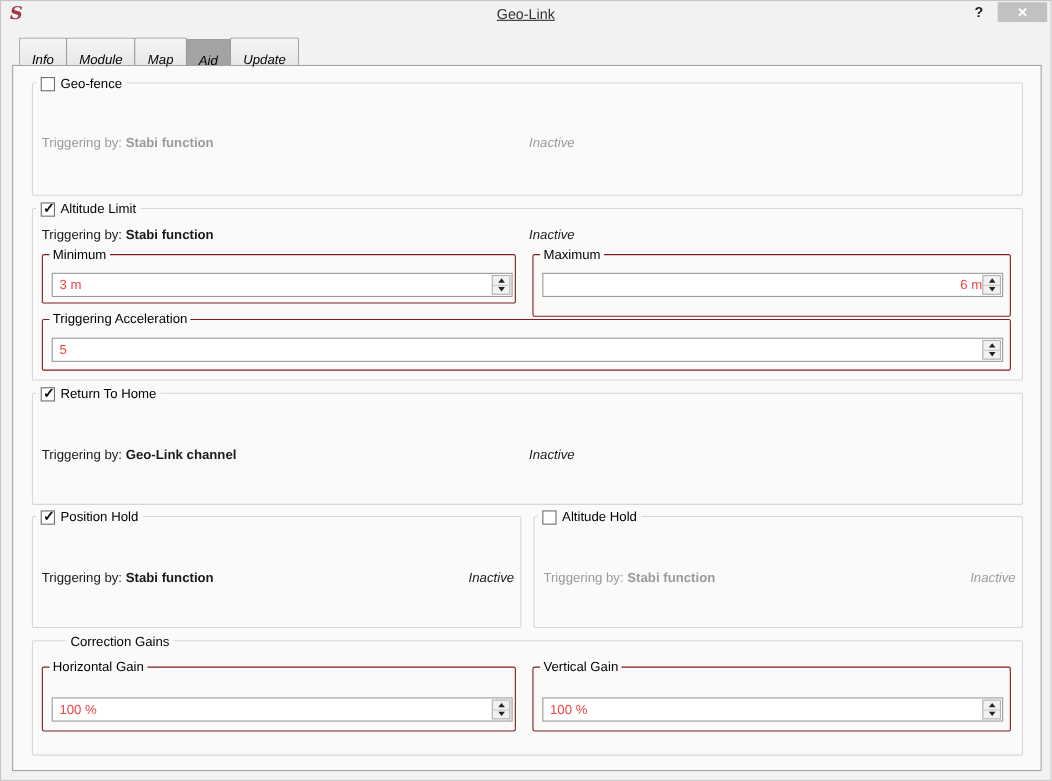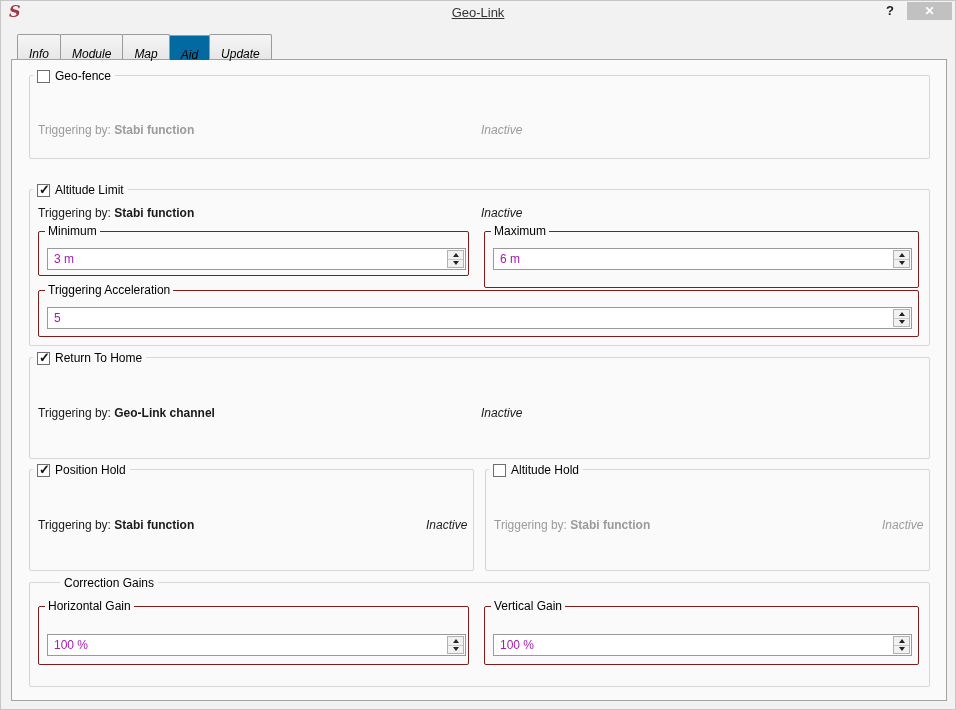--- a/index.html
+++ b/index.html
@@ -10,21 +10,21 @@
   .titlebar{position:absolute;left:0;top:0;width:100%;height:26px;}
   .logo{position:absolute;left:8px;top:1px;font-family:"DejaVu Serif",serif;font-style:italic;font-weight:bold;font-size:16px;color:#a03746;}
   .win-title{position:absolute;left:0;top:4px;width:100%;text-align:center;font-size:13px;color:#333;text-decoration:underline;}
   .help-btn{position:absolute;left:880px;top:2px;width:18px;height:18px;text-align:center;font-weight:bold;font-size:13px;color:#1a1a1a;cursor:default;}
   .close-btn{position:absolute;left:906px;top:1px;width:45px;height:18px;background:#c1c1c1;display:flex;align-items:center;justify-content:center;}
   .close-btn .x{color:#fff;font-size:12px;font-weight:bold;line-height:1;}
 
   
   .tabbar{position:absolute;left:16px;top:35px;height:23px;display:flex;align-items:flex-end;z-index:3;}
   .tab{height:20px;box-sizing:border-box;padding:12px 11px;display:flex;align-items:flex-start;background:linear-gradient(#f5f5f5,#e7e7e7);border:1px solid #9b9b9b;border-bottom:none;border-top-left-radius:2px;border-top-right-radius:2px;margin-right:-1px;color:#000;cursor:default;font-style:italic;}
-  .tab.selected{height:24px;margin-bottom:-1px;background:#0369a1;position:relative;z-index:4;border-top-left-radius:2px;border-top-right-radius:2px;}
+  .tab.selected{height:24px;margin-bottom:-1px;background:#a3a3a3;position:relative;z-index:4;border-top-left-radius:2px;border-top-right-radius:2px;}
 
   
   .pane{position:absolute;left:10px;top:58px;width:936px;height:642px;box-sizing:border-box;background:#fafafa;border:1px solid #a3a3a3;z-index:1;}
 
   
   .group{position:absolute;box-sizing:border-box;border:1px solid #d7d7d7;border-radius:2px;z-index:2;}
   .group-title{position:absolute;top:-8px;left:3px;display:flex;align-items:center;gap:5px;background:#fafafa;padding:0 4px;height:16px;white-space:nowrap;}
   .group-label{color:#000;}
   .subgroup{position:absolute;box-sizing:border-box;border:1px solid #7f1d1d;border-radius:2px;}
   .subgroup-title{position:absolute;top:-8px;left:6px;background:#fafafa;padding:0 3px;height:15px;white-space:nowrap;color:#000;}
@@ -37,21 +37,21 @@
   .trigger-row{position:absolute;left:8px;right:8px;height:14px;}
   .trigger-text{white-space:nowrap;}
   .trigger-text b{font-weight:bold;}
   .status{position:absolute;top:0;font-style:italic;white-space:nowrap;}
   .g-full .status{left:443px;}
   .g-half .status{left:388px;}
   .disabled-text{color:#9b9b9b;}
 
   
   .spinbox{position:absolute;box-sizing:border-box;height:22px;background:#fff;border:1px solid #9a9a9a;display:flex;align-items:center;}
-  .spin-value{flex:1;padding-left:6px;color:#a21caf;}
+  .spin-value{flex:1;padding-left:6px;color:#ef4444;}
   .spin-buttons{width:17px;height:18px;margin-right:1px;box-sizing:border-box;border:1px solid #b2b2b2;background:#f1f1f1;display:flex;flex-direction:column;}
   .spin-btn{flex:1;display:flex;align-items:center;justify-content:center;}
   .spin-btn.up{border-bottom:1px solid #c9c9c9;}
   .tri-up{width:0;height:0;border-left:3px solid transparent;border-right:3px solid transparent;border-bottom:4px solid #222;}
   .tri-down{width:0;height:0;border-left:3px solid transparent;border-right:3px solid transparent;border-top:4px solid #222;}
 </style>
 </head>
 <body>
 
 <div class="window">
@@ -80,21 +80,21 @@
     <div class="tab selected">
         <span>Aid</span>
       </div>
     <div class="tab">
         <span>Update</span>
       </div>
   </div>
 
   <div class="pane"></div>
 
-  <div class="group g-full" style="left:28px;top:74px;width:901px;height:84px;">
+  <div class="group g-full" style="left:28px;top:74px;width:901px;height:103px;">
     <div class="group-title">
       <span class="checkbox"></span>
       <span class="group-label">Geo-fence</span>
     </div>
     <div class="trigger-row" style="top:47px;">
       <span class="trigger-text disabled-text"><span>Triggering by:</span> <b>Stabi function</b></span>
       <span class="status disabled-text">Inactive</span>
     </div>
   </div>
 
@@ -118,21 +118,21 @@
             </span>
           <span class="spin-btn">
               <i class="tri-down"></i>
             </span>
         </span>
       </div>
     </div>
 
     <div class="subgroup" style="left:454px;top:41px;width:435px;height:57px;">
       <span class="subgroup-title">Maximum</span>
-      <div class="spinbox" style="left:8px;top:16px;width:419px;">
+      <div class="spinbox" style="left:8px;top:16px;width:419px;text-align:right;">
         <span class="spin-value">6 m</span>
         <span class="spin-buttons">
           <span class="spin-btn up">
               <i class="tri-up"></i>
             </span>
           <span class="spin-btn">
               <i class="tri-down"></i>
             </span>
         </span>
       </div>

